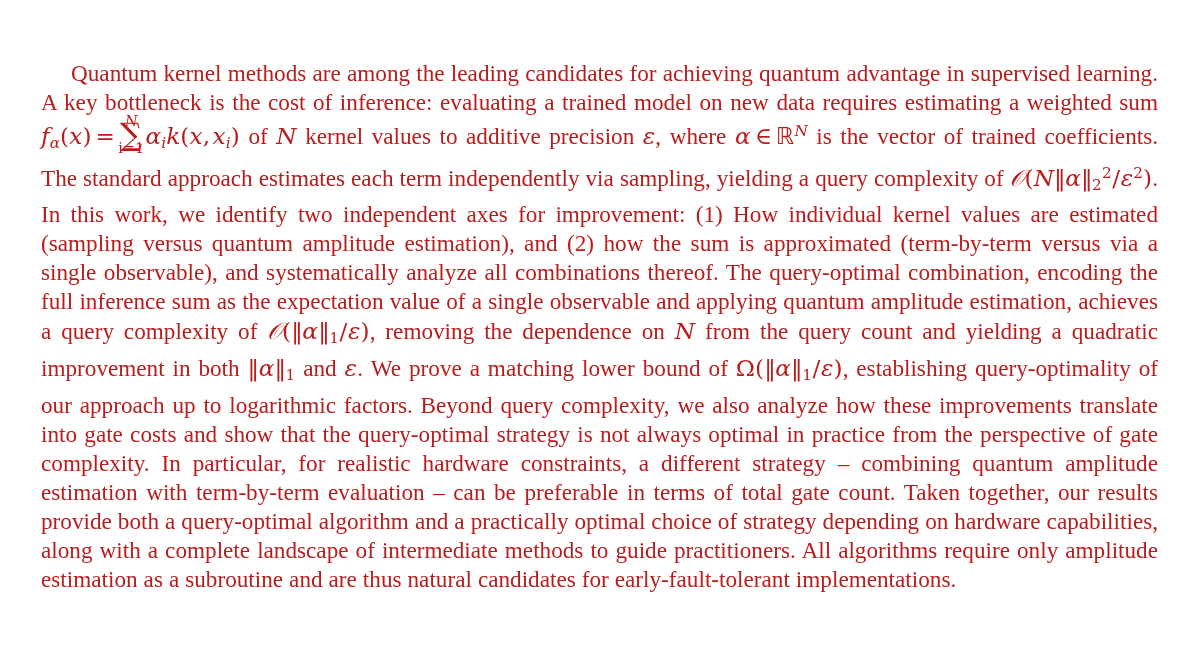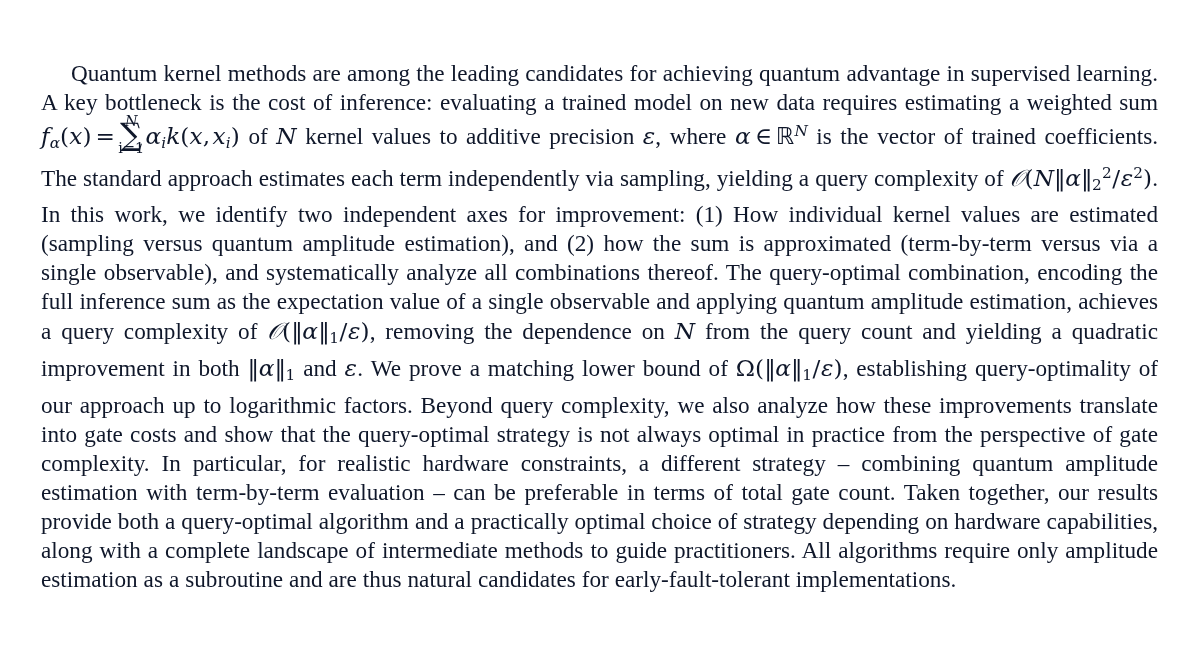--- a/index.html
+++ b/index.html
@@ -29,21 +29,21 @@
     top: 36px;
     width: 1117px;
   }
 
   .abstract-text {
     font-family: "Liberation Serif", "DejaVu Serif", serif;
     font-size: 23.2px;
     line-height: 29.1px;
     text-align: justify;
     text-justify: inter-word;
-    color: #0f172a;
+    color: #b91c1c;
     hyphens: none;
     -webkit-hyphens: none;
     word-spacing: 0.2px;
   }
 
   .abstract-text .indent {
     display: inline-block;
     width: 30px;
   }
 

